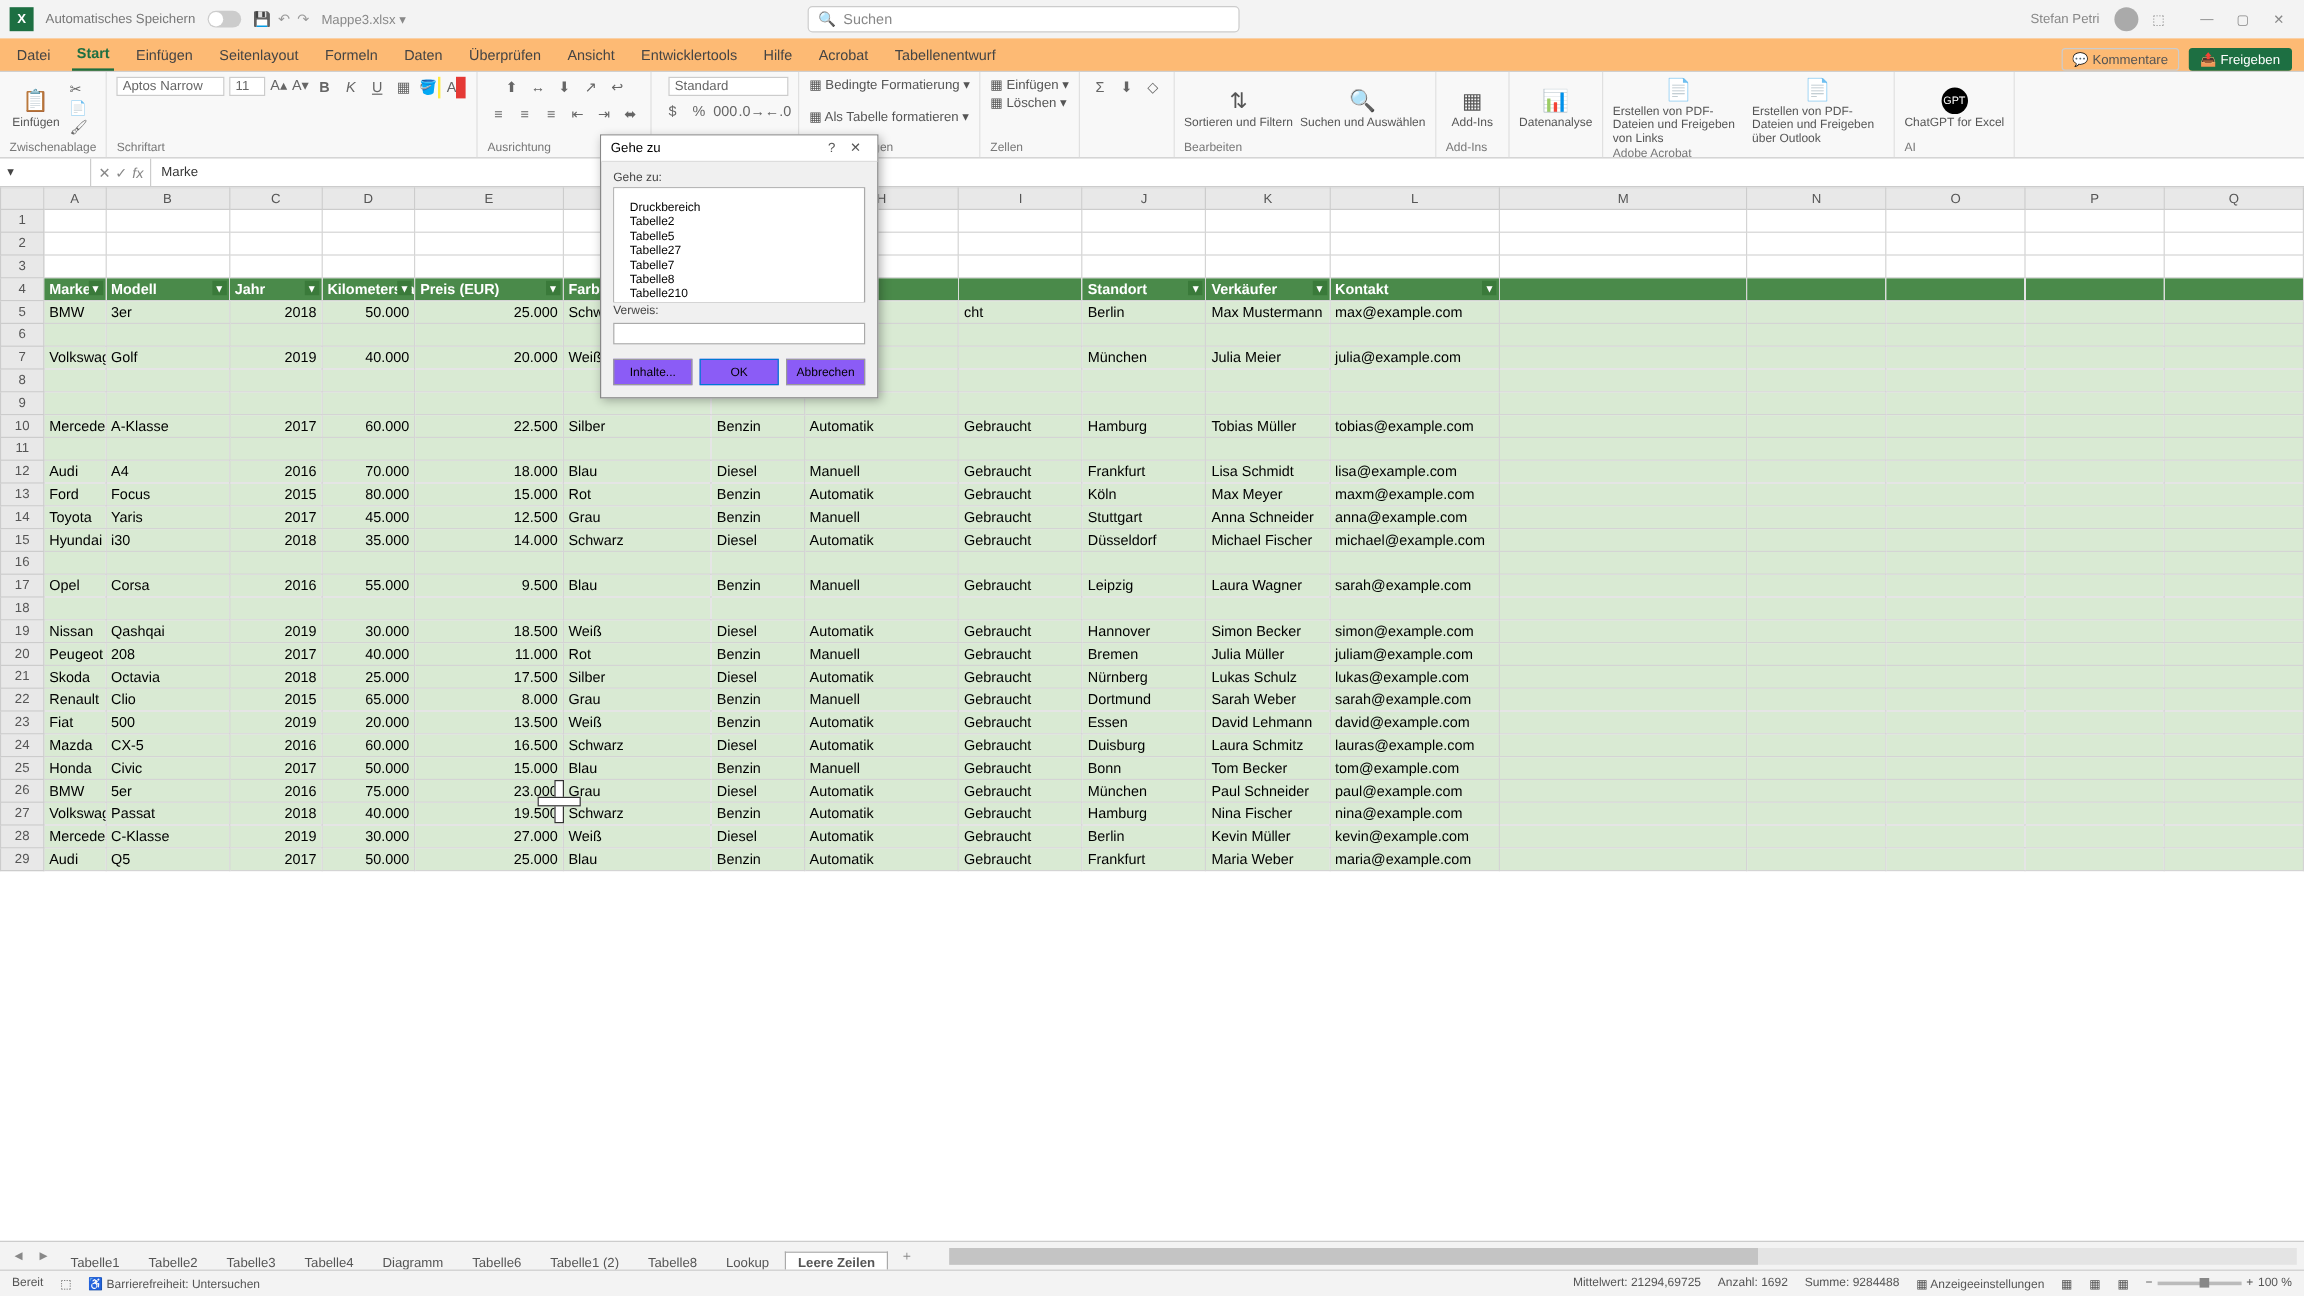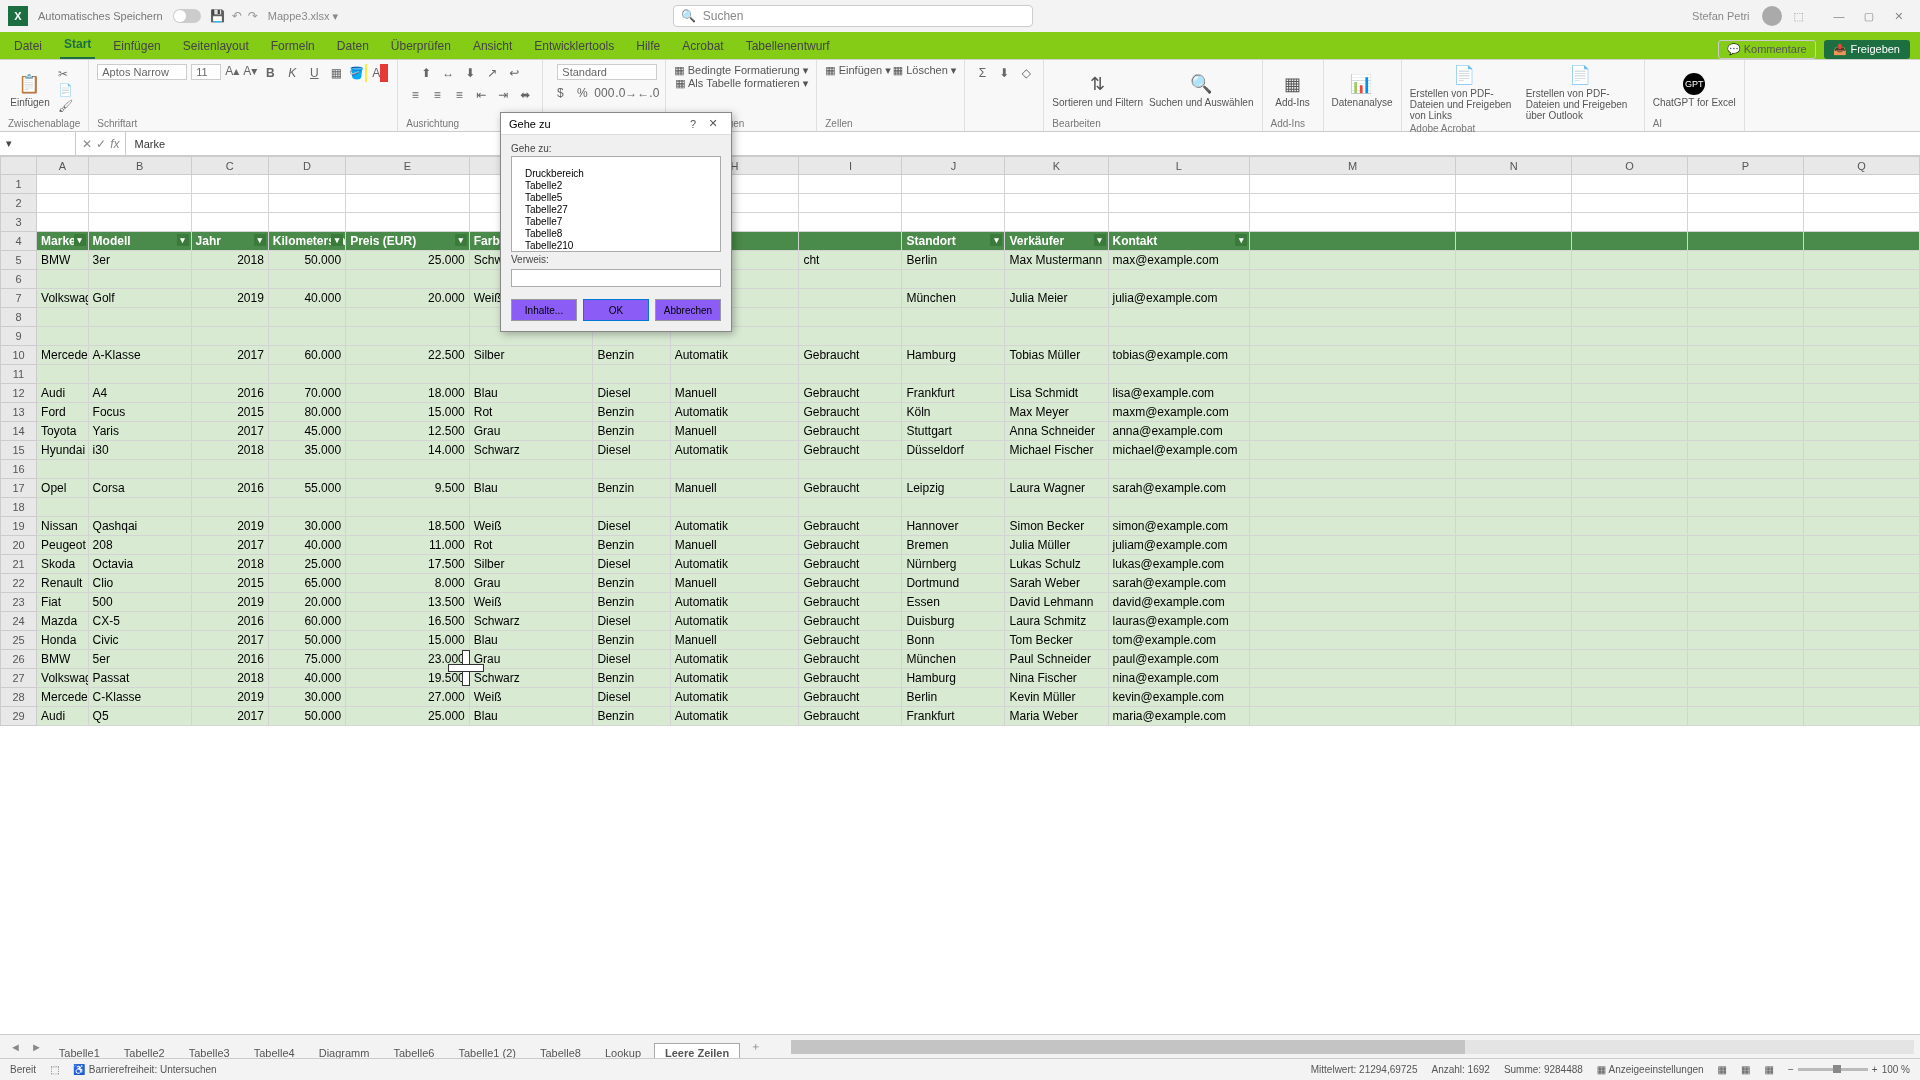--- a/index.html
+++ b/index.html
@@ -14,21 +14,21 @@
 .title-bar .qa { display: flex; gap: 6px; color: #999; }
 .title-bar .doc-name { font-size: 11px; color: #888; }
 .title-bar .search { flex: 0 0 360px; margin: 0 auto; }
 .title-bar .search-box { width: 100%; height: 22px; background: #fff; border: 1px solid #ccc; border-radius: 4px; display: flex; align-items: center; padding: 0 8px; color: #888; gap: 6px; }
 .title-bar .right { margin-left: auto; display: flex; align-items: center; gap: 12px; color: #888; font-size: 11px; }
 .title-bar .avatar { width: 20px; height: 20px; border-radius: 50%; background: #aaa; }
 .win-btns { display: flex; gap: 4px; margin-left: 10px; }
 .win-btns span { width: 26px; text-align: center; color: #888; }
 
 
-.menu-tabs { height: 28px; background: #84cc16; display: flex; align-items: end; padding: 0 10px; gap: 14px; border-bottom: 1px solid #d0d0d0; }
+.menu-tabs { height: 28px; background: #fdba74; display: flex; align-items: end; padding: 0 10px; gap: 14px; border-bottom: 1px solid #d0d0d0; }
 .menu-tabs .tab { font-size: 12px; color: #444; padding: 4px 4px 6px; cursor: pointer; }
 .menu-tabs .tab.active { color: #1d6f42; border-bottom: 2px solid #1d6f42; font-weight: 600; }
 .menu-tabs .right-tabs { margin-left: auto; display: flex; gap: 8px; }
 .menu-tabs .btn-share { background: #1d6f42; color: #fff; padding: 3px 10px; border-radius: 3px; font-size: 11px; }
 .menu-tabs .btn-comments { border: 1px solid #ccc; padding: 2px 8px; border-radius: 3px; font-size: 11px; color: #555; }
 
 
 .ribbon { height: 72px; background: #f8f8f8; display: flex; border-bottom: 1px solid #ccc; position: relative; }
 .group { border-right: 1px solid #e0e0e0; padding: 4px 8px 2px; display: flex; flex-direction: column; justify-content: space-between; position: relative; }
 .group-label { font-size: 10px; color: #777; text-align: left; padding-top: 2px; }
@@ -214,28 +214,28 @@
         <span>$</span>
         <span>%</span>
         <span>000</span>
         <span>.0→</span>
         <span>←.0</span>
       </div>
     </div>
     <div class="group-label">Zahl</div>
   </div>
   <div class="group">
-    <div class="group-body" style="flex-direction:column;align-items:flex-end;gap:0;font-size:11px;color:#555">
+    <div class="group-body" style="flex-direction:column;align-items:flex-start;gap:14px;font-size:11px;color:#555">
       <span>▦ <span>Bedingte Formatierung</span> ▾</span>
       <span>▦ <span>Als Tabelle formatieren</span> ▾</span>
     </div>
     <div class="group-label">Formatvorlagen</div>
   </div>
   <div class="group">
-    <div class="group-body" style="flex-direction:row;align-items:flex-start;gap:2px;font-size:11px;color:#555">
+    <div class="group-body" style="flex-direction:column;align-items:flex-start;gap:2px;font-size:11px;color:#555">
       <span>▦ <span>Einfügen</span> ▾</span>
       <span>▦ <span>Löschen</span> ▾</span>
     </div>
     <div class="group-label">Zellen</div>
   </div>
   <div class="group">
     <div class="group-body" style="flex-direction:column;gap:2px">
       <div class="icon-row">
         <span>Σ</span>
         <span>⬇</span>

